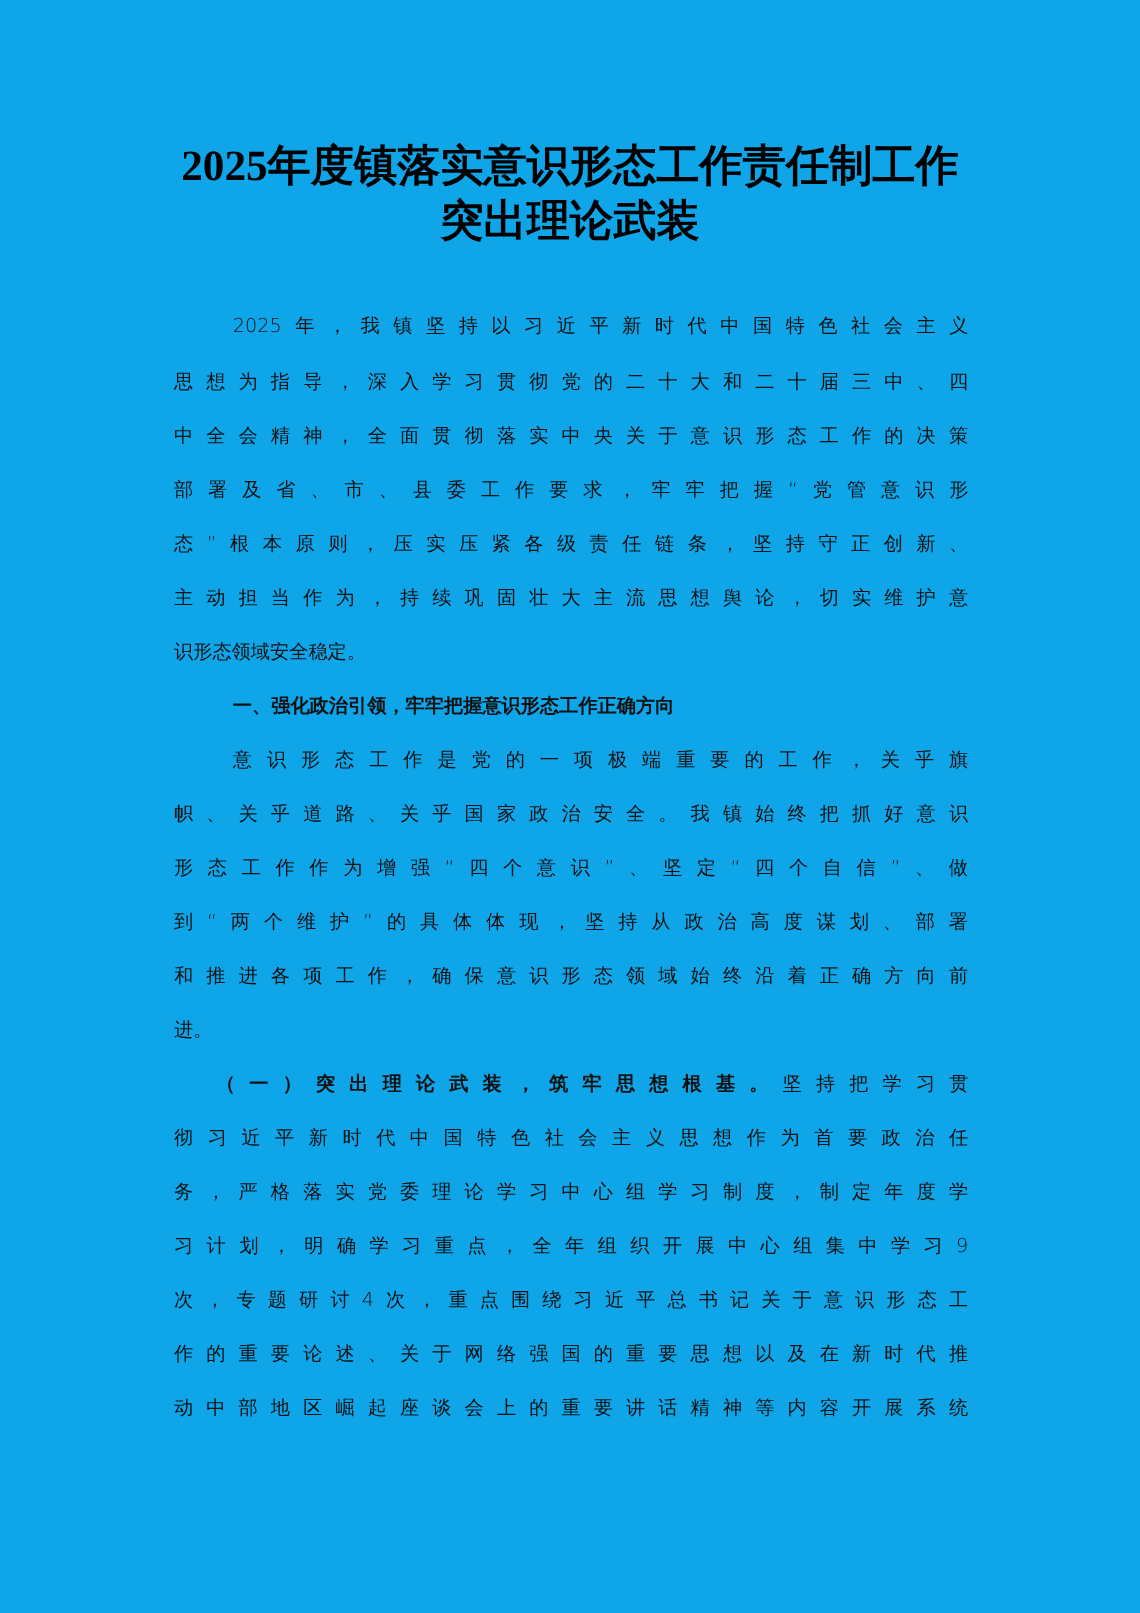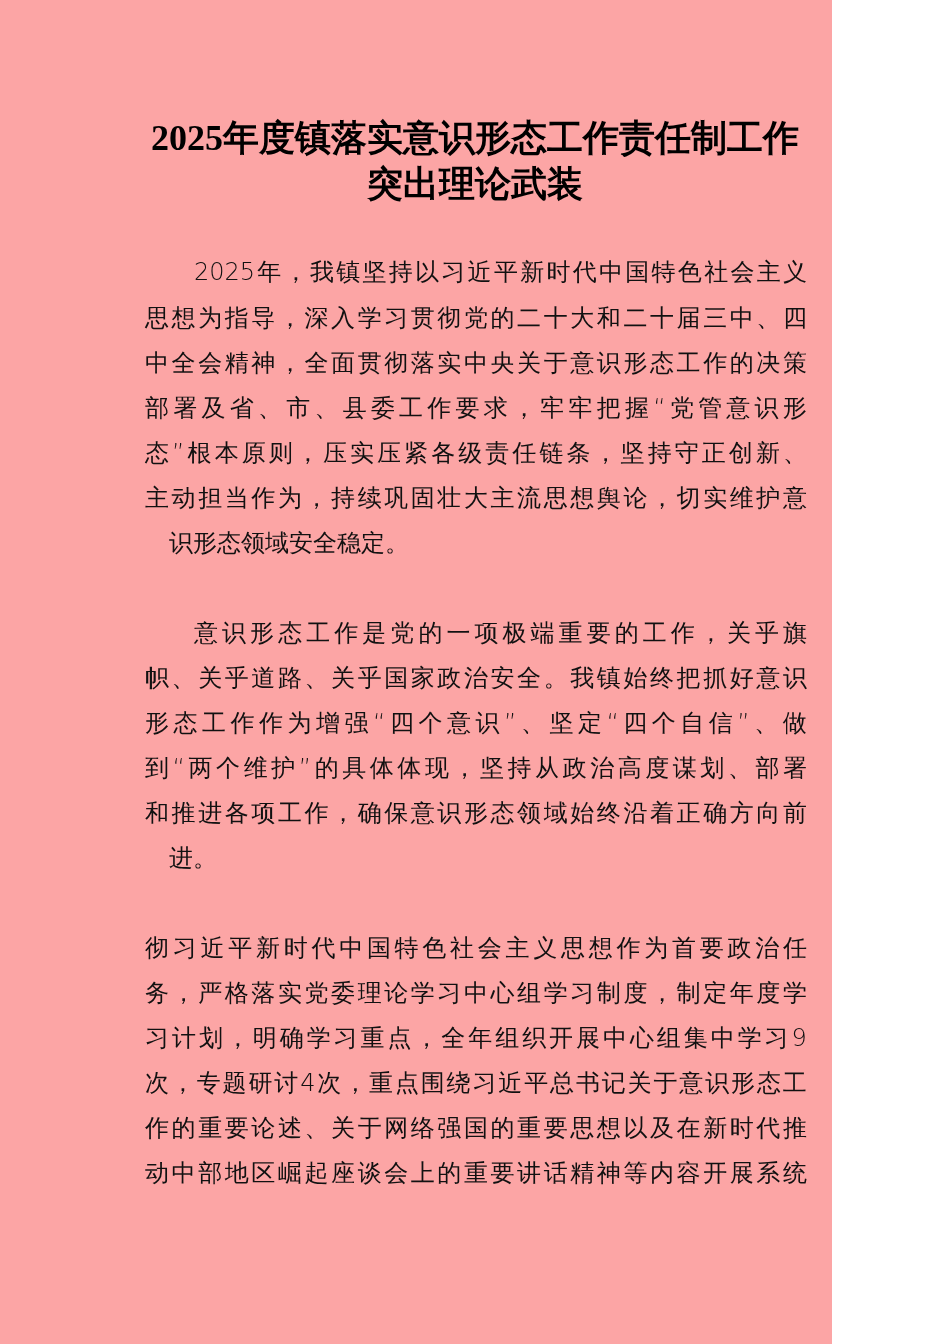--- a/index.html
+++ b/index.html
@@ -1,29 +1,29 @@
 <!DOCTYPE html>
 <html><head>
 <meta charset="utf-8">
 <style>
   html, body { margin: 0; padding: 0; background: #ffffff; }
   body { width: 950px; height: 1344px; position: relative; overflow: hidden;
          font-family: "DejaVu Serif", "Liberation Serif", serif; color: #000; }
-  .page { position: absolute; left: 0; top: 0; width: 832px; height: 1344px; background: #fca5a5; }
+  .page { position: absolute; left: 0; top: 0; width: 950px; height: 1344px; background: #0ea5e9; }
   .title { position: absolute; left: 100px; width: 750px; text-align: center;
            font-family: "Liberation Serif", "DejaVu Serif", serif; font-weight: bold;
            font-size: 36px; line-height: 44px; letter-spacing: 0px; }
   .title .l1 { position: absolute; left: 0; top: 0; width: 100%; }
   .title .l2 { position: absolute; left: 0; top: 46px; width: 100%; }
   .line { position: absolute; left: 145px; width: 662px; height: 40px;
-          font-size: 24px; line-height: 40px; white-space: nowrap;
+          font-size: 16px; line-height: 40px; white-space: nowrap;
           text-align: justify; text-align-last: justify;
           font-family: "DejaVu Sans", "Liberation Sans", sans-serif; font-weight: 300; color: #111; }
   .line.indent { left: 194px; width: 613px; }
-  .line.last { text-align-last: left; margin-left: 24px; }
+  .line.last { text-align-last: left; }
   .line.h1 { font-weight: bold; text-align-last: left; left: 194px; width: 620px; }
   .line .sub { font-weight: bold; }
 </style>
 </head>
 <body>
 
 <div class="page">
 
   <div class="title" style="top:116px;">
     <div class="l1">2025年度镇落实意识形态工作责任制工作</div>
@@ -183,20 +183,21 @@
       <span>论</span>
       <span>，</span>
       <span>切</span>
       <span>实</span>
       <span>维</span>
       <span>护</span>
       <span>意</span>
     </div>
   <div class="line last" style="top:523px;">识形态领域安全稳定。</div>
 
+  <div class="line h1" style="top:568px;">一、强化政治引领，牢牢把握意识形态工作正确方向</div>
 
   <div class="line indent" style="top: 613px; display: flex; justify-content: space-between;">
       <span>意</span>
       <span>识</span>
       <span>形</span>
       <span>态</span>
       <span>工</span>
       <span>作</span>
       <span>是</span>
       <span>党</span>
@@ -318,20 +319,21 @@
       <span>沿</span>
       <span>着</span>
       <span>正</span>
       <span>确</span>
       <span>方</span>
       <span>向</span>
       <span>前</span>
     </div>
   <div class="line last" style="top:838px;">进。</div>
 
+  <div class="line indent" style="top:883px; left:180px; width:627px;"><span class="sub">（一）突出理论武装，筑牢思想根基。</span><span>坚持把学习贯</span></div>
   <div class="line" style="top: 928px; display: flex; justify-content: space-between;">
       <span>彻</span>
       <span>习</span>
       <span>近</span>
       <span>平</span>
       <span>新</span>
       <span>时</span>
       <span>代</span>
       <span>中</span>
       <span>国</span>

